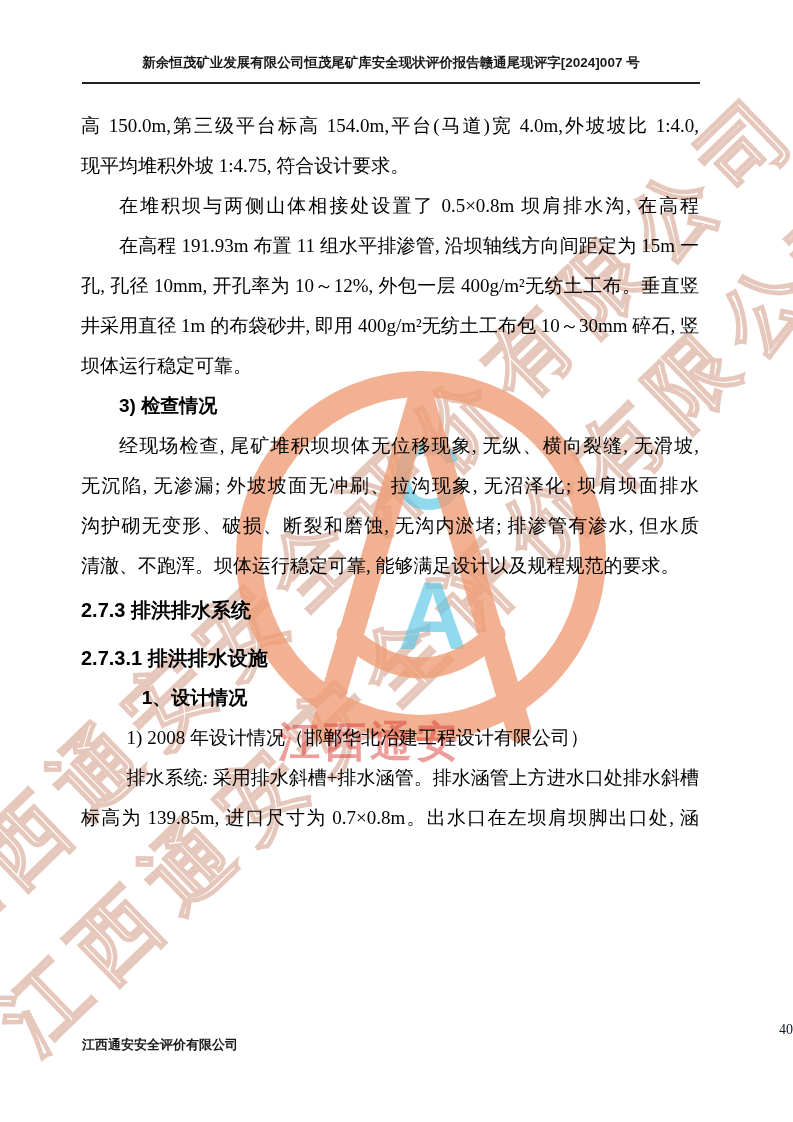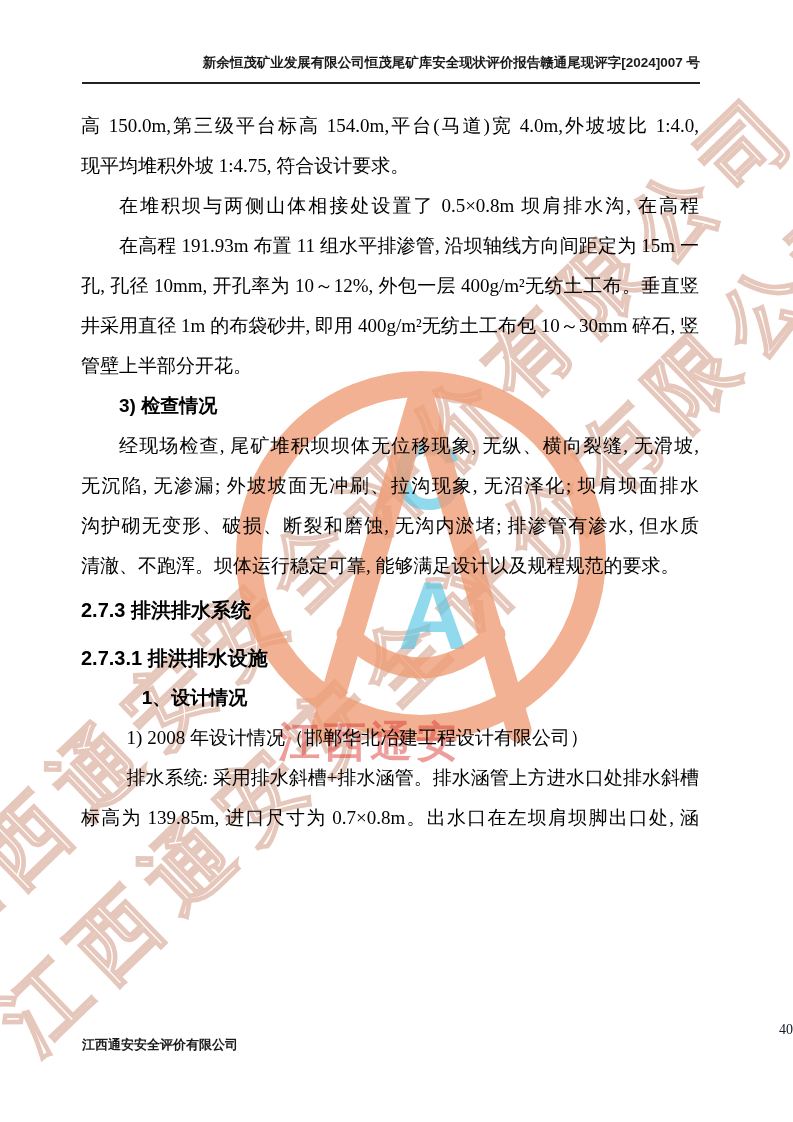--- a/index.html
+++ b/index.html
@@ -3,21 +3,21 @@
 <meta charset="utf-8">
 <style>
   html,body { margin:0; padding:0; background:#ffffff; }
   .page {
     position:relative; width:793px; height:1122px; background:#ffffff;
     overflow:hidden; font-family:"Liberation Serif","DejaVu Serif",serif; color:#000;
   }
   
   .header {
     position:absolute; left:82px; top:54px; width:618px; z-index:3;
-    display:flex; justify-content:flex-end; align-items:flex-end;
+    display:flex; justify-content:center; align-items:flex-end;
     font-family:"Liberation Sans","DejaVu Sans",sans-serif;
     font-size:13.5px; font-weight:600; color:#1a1a1a;
     padding-bottom:10px; border-bottom:2px solid #222;
   }
   
   .body-text { position:absolute; left:81px; top:106px; width:618px; z-index:3; font-size:19px; }
   .line { height:40px; line-height:40px; white-space:nowrap; }
   .line.fill { text-align:justify; text-align-last:justify; }
   .line.bold { font-family:"Liberation Sans","DejaVu Sans",sans-serif; font-weight:bold; }
   .line.lg { font-size:20px; }
@@ -85,21 +85,21 @@
     <span>赣通尾现评字[2024]007 号</span>
   </div>
 
   <div class="body-text">
       <div class="line fill">高 150.0m,第三级平台标高 154.0m,平台(马道)宽 4.0m,外坡坡比 1:4.0,</div>
       <div class="line">现平均堆积外坡 1:4.75, 符合设计要求。</div>
       <div class="line fill" style="text-indent: 2em;">在堆积坝与两侧山体相接处设置了 0.5×0.8m 坝肩排水沟, 在高程</div>
       <div class="line fill" style="text-indent: 2em;">在高程 191.93m 布置 11 组水平排渗管, 沿坝轴线方向间距定为 15m 一</div>
       <div class="line fill">孔, 孔径 10mm, 开孔率为 10～12%, 外包一层 400g/m²无纺土工布。垂直竖</div>
       <div class="line fill">井采用直径 1m 的布袋砂井, 即用 400g/m²无纺土工布包 10～30mm 碎石, 竖</div>
-      <div class="line">管壁上半部分开花。</div>
+      <div class="line">坝体运行稳定可靠。</div>
       <div class="line bold" style="text-indent: 2em;">3) 检查情况</div>
       <div class="line fill" style="text-indent: 2em;">经现场检查, 尾矿堆积坝坝体无位移现象, 无纵、横向裂缝, 无滑坡,</div>
       <div class="line fill">无沉陷, 无渗漏; 外坡坡面无冲刷、拉沟现象, 无沼泽化; 坝肩坝面排水</div>
       <div class="line fill">沟护砌无变形、破损、断裂和磨蚀, 无沟内淤堵; 排渗管有渗水, 但水质</div>
       <div class="line">清澈、不跑浑。坝体运行稳定可靠, 能够满足设计以及规程规范的要求。</div>
       <div class="line bold gap-sm lg">2.7.3 排洪排水系统</div>
       <div class="line bold gap-md lg">2.7.3.1 排洪排水设施</div>
       <div class="line bold" style="text-indent: 3.2em;">1、设计情况</div>
       <div class="line" style="text-indent: 2.4em;">1) 2008 年设计情况（邯郸华北冶建工程设计有限公司）</div>
       <div class="line fill" style="text-indent: 2.4em;">排水系统: 采用排水斜槽+排水涵管。排水涵管上方进水口处排水斜槽</div>

